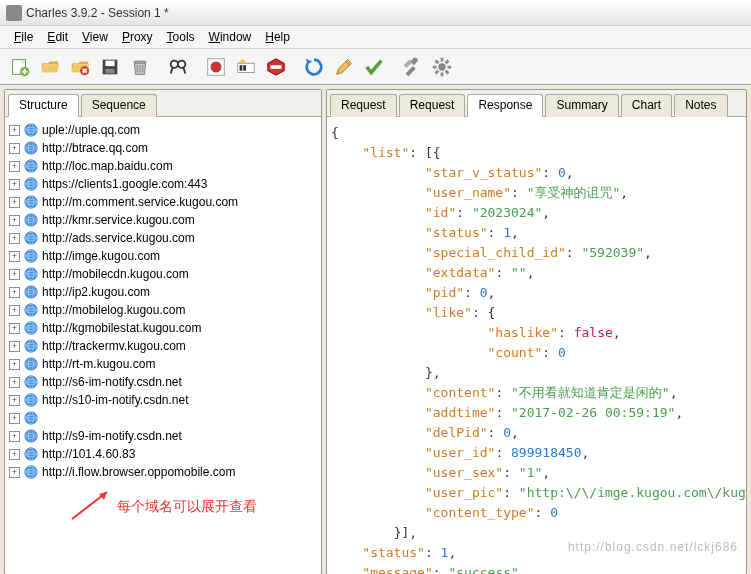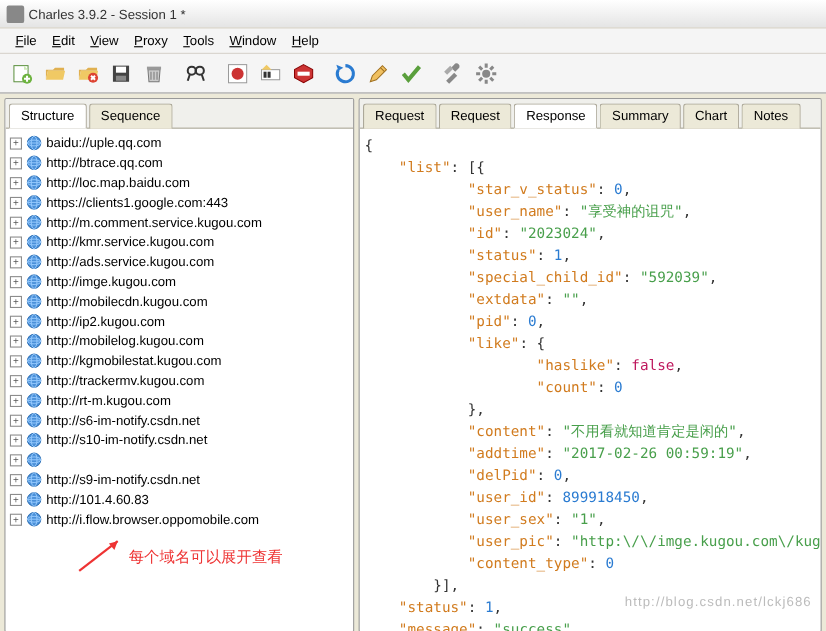--- a/index.html
+++ b/index.html
@@ -164,21 +164,21 @@
       </div>
     <div class="tree" id="tree">
         <div class="tree-row">
           <span class="expander">+</span>
           <span class="globe"><svg viewBox="0 0 16 16">
               <circle cx="8" cy="8" r="7" fill="#4a90d9" stroke="#2a6bb0"></circle>
               <ellipse cx="8" cy="8" rx="7" ry="3" fill="none" stroke="#9cf"></ellipse>
               <ellipse cx="8" cy="8" rx="3" ry="7" fill="none" stroke="#9cf"></ellipse>
               <path d="M1 8h14" stroke="#9cf"></path>
             </svg></span>
-          <span>baidu://uple.qq.com</span>
+          <span>uple://uple.qq.com</span>
         </div>
         <div class="tree-row">
           <span class="expander">+</span>
           <span class="globe"><svg viewBox="0 0 16 16">
               <circle cx="8" cy="8" r="7" fill="#4a90d9" stroke="#2a6bb0"></circle>
               <ellipse cx="8" cy="8" rx="7" ry="3" fill="none" stroke="#9cf"></ellipse>
               <ellipse cx="8" cy="8" rx="3" ry="7" fill="none" stroke="#9cf"></ellipse>
               <path d="M1 8h14" stroke="#9cf"></path>
             </svg></span>
           <span>http://btrace.qq.com</span>

